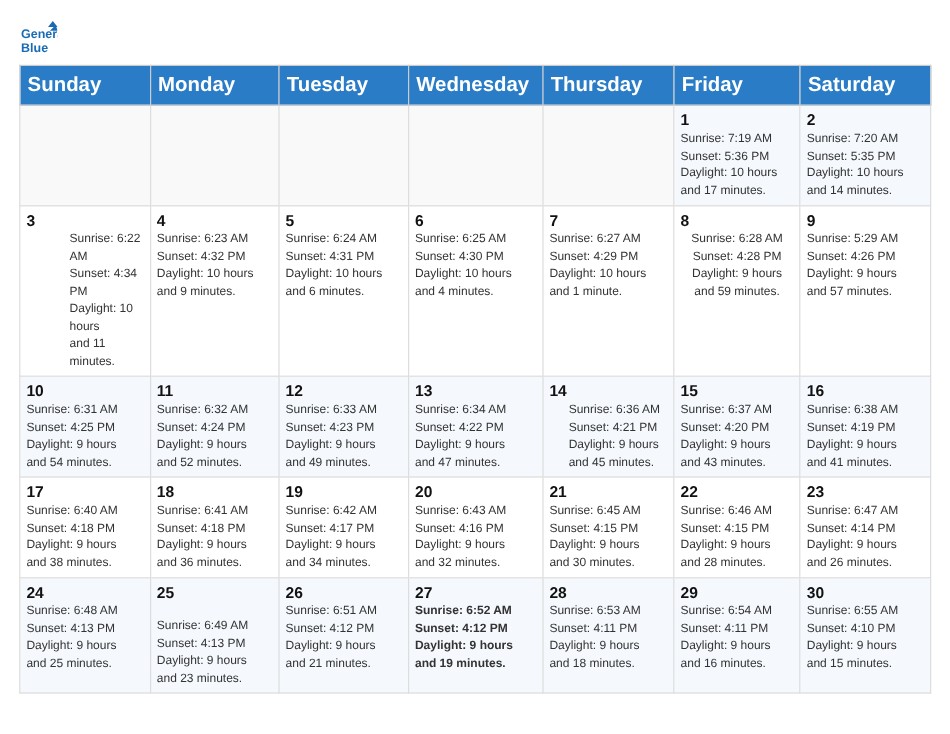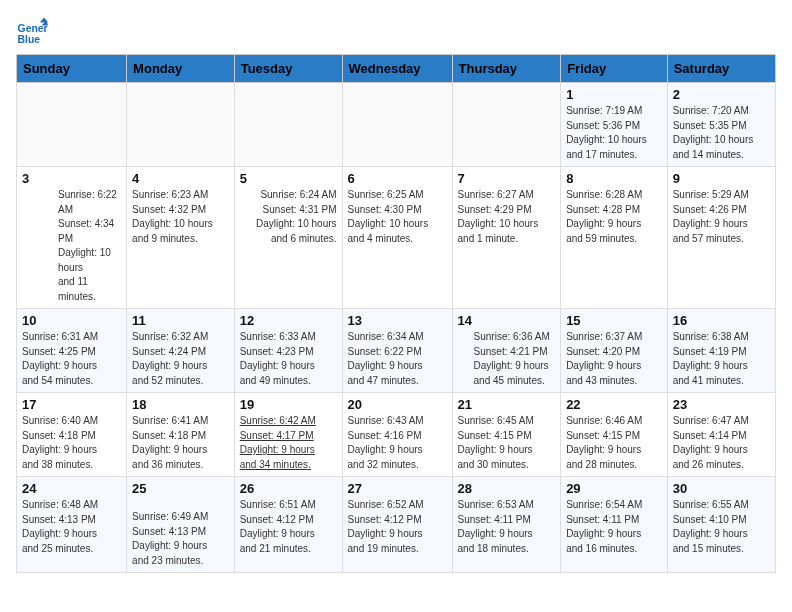--- a/index.html
+++ b/index.html
@@ -37,24 +37,24 @@
       font-size: 16px;
       color: #444;
     }
     table {
       width: 100%;
       border-collapse: collapse;
       font-size: 11px;
     }
     thead tr th {
       background: #2a7cc7;
-      color: #000000;
+      color: #ffffff;
       text-align: left;
       padding: 6px 6px;
-      font-size: 13px;
+      font-size: 17px;
       font-weight: bold;
       border: 1px solid #ccc;
     }
     tbody tr td {
       vertical-align: top;
       border: 1px solid #ddd;
       padding: 4px 5px;
       min-height: 75px;
       width: 113px;
     }
@@ -141,42 +141,42 @@
         </td>
         <td>
           <div class="day-number">4</div>
           <div class="day-detail" style="white-space: pre-line;">Sunrise: 6:23 AM
 Sunset: 4:32 PM
 Daylight: 10 hours
 and 9 minutes.</div>
         </td>
         <td>
           <div class="day-number">5</div>
-          <div class="day-detail" style="white-space: pre-line; text-align: right;">Sunrise: 6:24 AM
+          <div class="day-detail" style="white-space: pre-line;">Sunrise: 6:24 AM
 Sunset: 4:31 PM
 Daylight: 10 hours
 and 6 minutes.</div>
         </td>
         <td>
           <div class="day-number">6</div>
           <div class="day-detail" style="white-space: pre-line;">Sunrise: 6:25 AM
 Sunset: 4:30 PM
 Daylight: 10 hours
 and 4 minutes.</div>
         </td>
         <td>
           <div class="day-number">7</div>
           <div class="day-detail" style="white-space: pre-line;">Sunrise: 6:27 AM
 Sunset: 4:29 PM
 Daylight: 10 hours
 and 1 minute.</div>
         </td>
         <td>
           <div class="day-number">8</div>
-          <div class="day-detail" style="white-space: pre-line;">Sunrise: 6:28 AM
+          <div class="day-detail" style="white-space: pre-line; text-align: center;">Sunrise: 6:28 AM
 Sunset: 4:28 PM
 Daylight: 9 hours
 and 59 minutes.</div>
         </td>
         <td>
           <div class="day-number">9</div>
           <div class="day-detail" style="white-space: pre-line;">Sunrise: 5:29 AM
 Sunset: 4:26 PM
 Daylight: 9 hours
 and 57 minutes.</div>
@@ -200,21 +200,21 @@
         <td>
           <div class="day-number">12</div>
           <div class="day-detail" style="white-space: pre-line;">Sunrise: 6:33 AM
 Sunset: 4:23 PM
 Daylight: 9 hours
 and 49 minutes.</div>
         </td>
         <td>
           <div class="day-number">13</div>
           <div class="day-detail" style="white-space: pre-line;">Sunrise: 6:34 AM
-Sunset: 6:22 PM
+Sunset: 4:22 PM
 Daylight: 9 hours
 and 47 minutes.</div>
         </td>
         <td>
           <div class="day-number">14</div>
           <div class="day-detail" style="white-space: pre-line; margin-left: 16px;">Sunrise: 6:36 AM
 Sunset: 4:21 PM
 Daylight: 9 hours
 and 45 minutes.</div>
         </td>
@@ -243,21 +243,21 @@
         </td>
         <td>
           <div class="day-number">18</div>
           <div class="day-detail" style="white-space: pre-line;">Sunrise: 6:41 AM
 Sunset: 4:18 PM
 Daylight: 9 hours
 and 36 minutes.</div>
         </td>
         <td>
           <div class="day-number">19</div>
-          <div class="day-detail" style="white-space: pre-line; text-decoration: underline;">Sunrise: 6:42 AM
+          <div class="day-detail" style="white-space: pre-line;">Sunrise: 6:42 AM
 Sunset: 4:17 PM
 Daylight: 9 hours
 and 34 minutes.</div>
         </td>
         <td>
           <div class="day-number">20</div>
           <div class="day-detail" style="white-space: pre-line;">Sunrise: 6:43 AM
 Sunset: 4:16 PM
 Daylight: 9 hours
 and 32 minutes.</div>
@@ -301,21 +301,21 @@
         </td>
         <td>
           <div class="day-number">26</div>
           <div class="day-detail" style="white-space: pre-line;">Sunrise: 6:51 AM
 Sunset: 4:12 PM
 Daylight: 9 hours
 and 21 minutes.</div>
         </td>
         <td>
           <div class="day-number">27</div>
-          <div class="day-detail" style="white-space: pre-line;">Sunrise: 6:52 AM
+          <div class="day-detail" style="white-space: pre-line; font-weight: bold;">Sunrise: 6:52 AM
 Sunset: 4:12 PM
 Daylight: 9 hours
 and 19 minutes.</div>
         </td>
         <td>
           <div class="day-number">28</div>
           <div class="day-detail" style="white-space: pre-line;">Sunrise: 6:53 AM
 Sunset: 4:11 PM
 Daylight: 9 hours
 and 18 minutes.</div>

